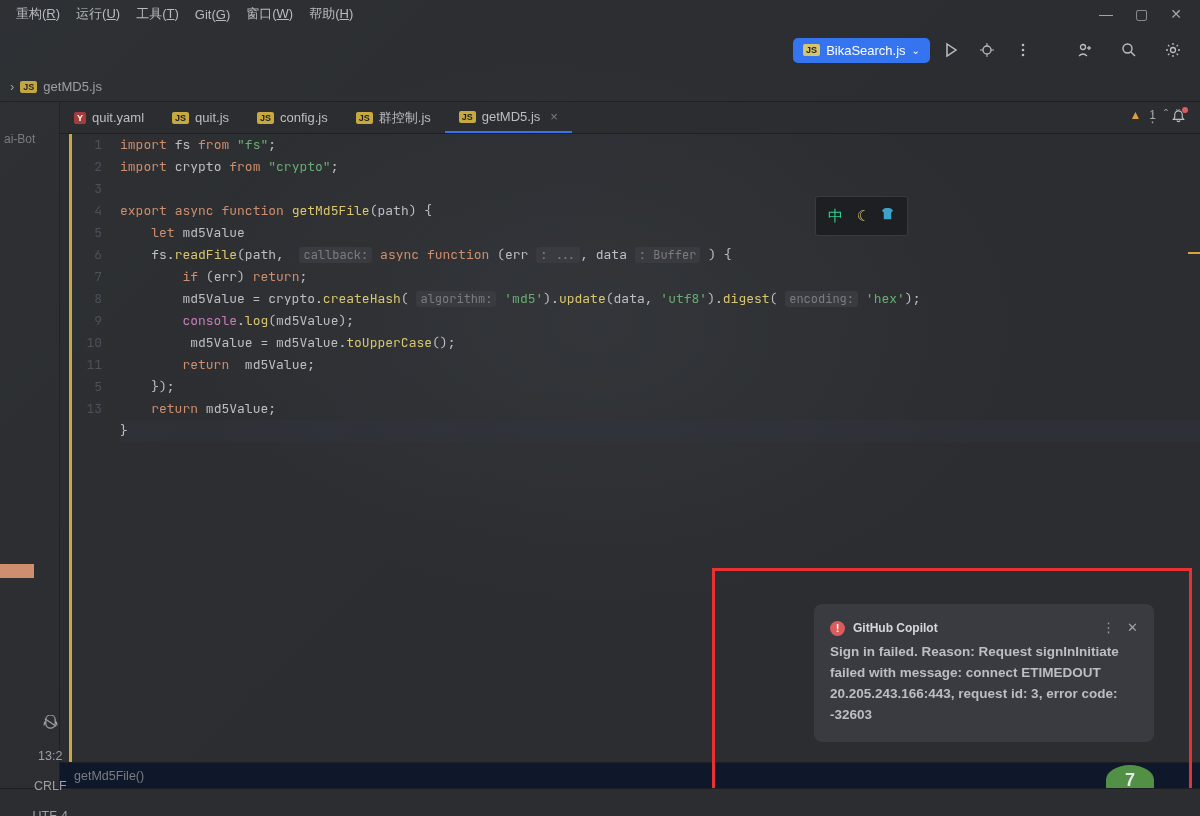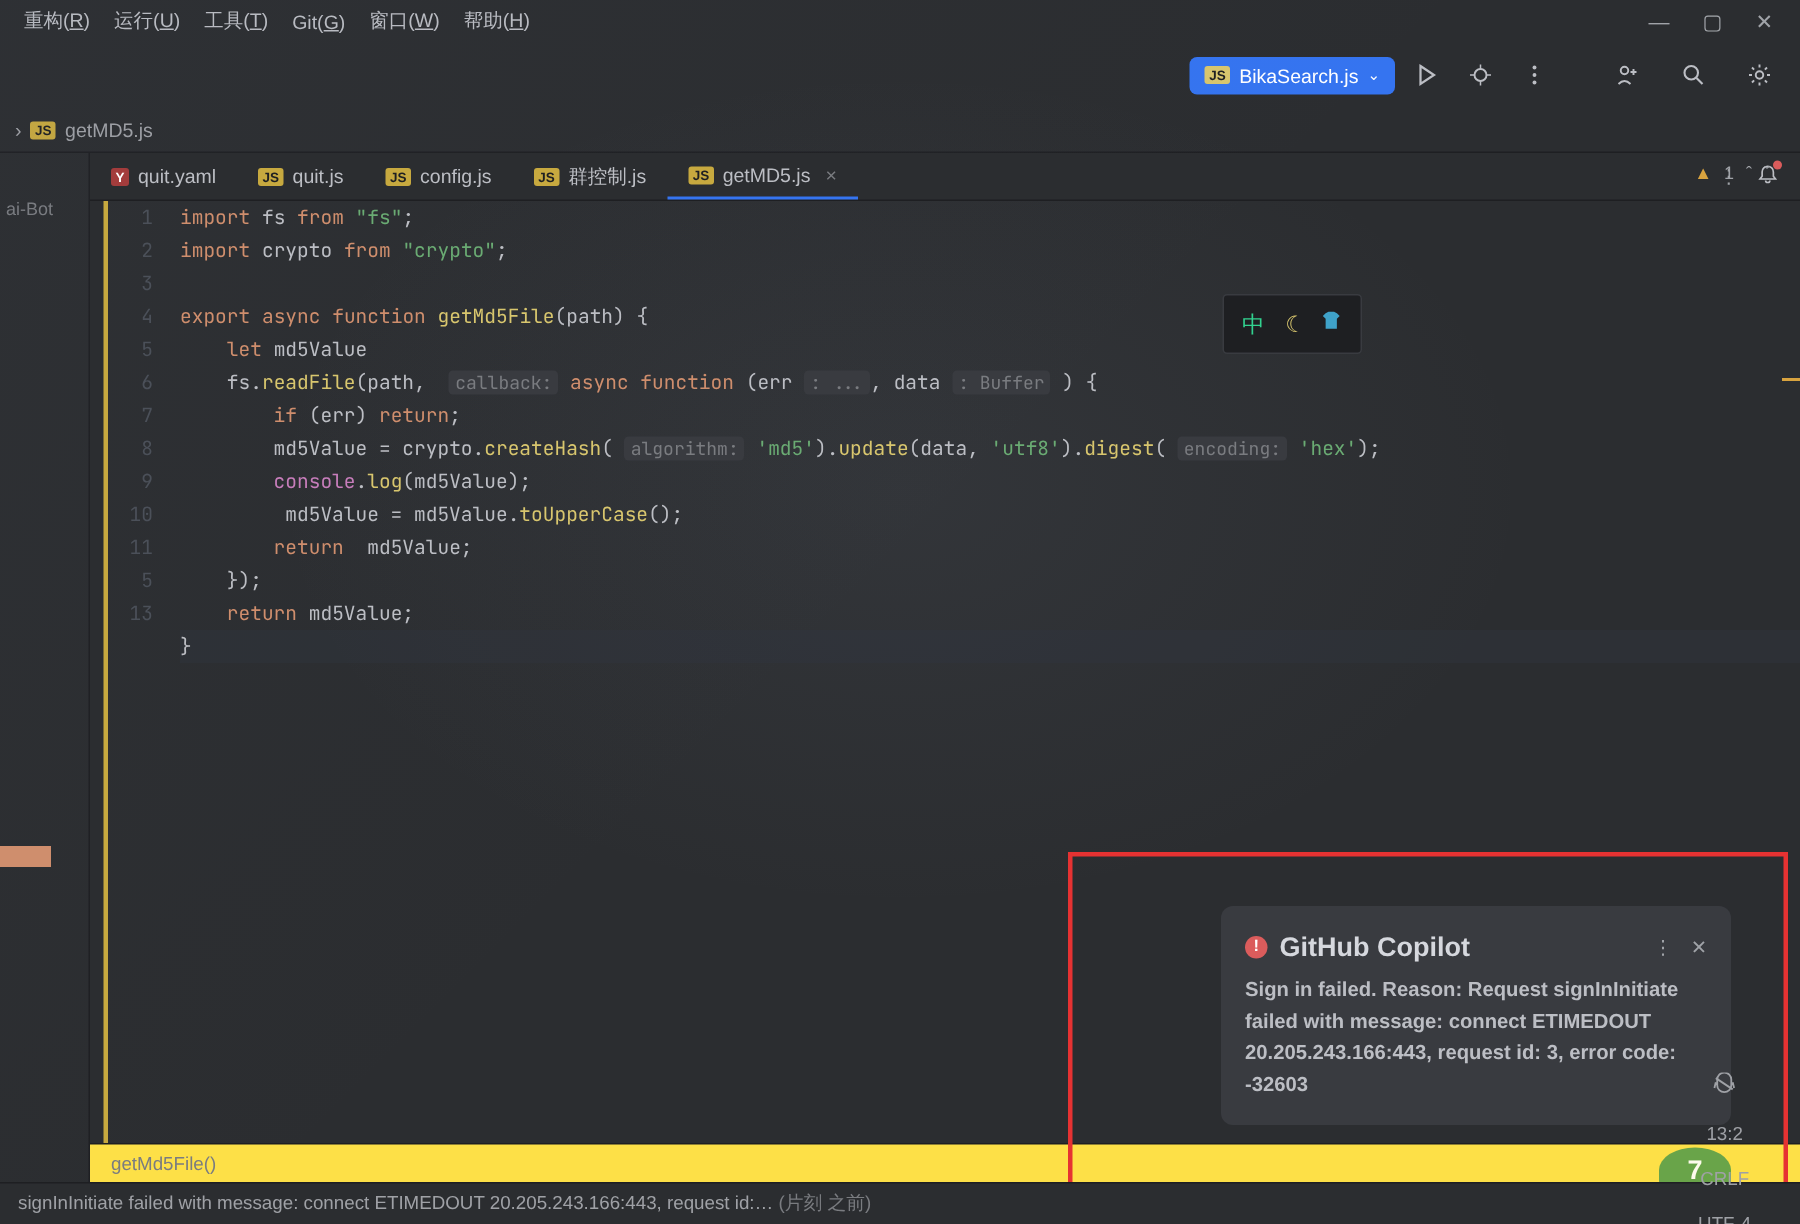--- a/index.html
+++ b/index.html
@@ -177,21 +177,21 @@
   padding: 14px 16px 16px;
   color: #bcbec4;
   line-height: 1.55;
 }
 .notif .hdr { display: flex; align-items: center; gap: 8px; margin-bottom: 4px; }
 .notif .err-ico {
   width: 15px; height: 15px; border-radius: 50%;
   background: #db5c5c; color: #fff; font-size: 11px; font-weight: bold;
   display: inline-flex; align-items: center; justify-content: center;
 }
-.notif .title { font-weight: 600; color: #d6d8de; font-size: 18px; }
+.notif .title { font-weight: 600; color: #d6d8de; font-size: 12px; }
 .notif .ctrls { margin-left: auto; display: flex; gap: 12px; color: #a0a3a8; }
 .notif .body-t { font-size: 13.5px; font-weight: bold; }
 
 
 .wm {
   position: absolute; right: 46px; bottom: 6px;
   color: #a0a3a8; font-size: 11px;
   display: flex; flex-direction: column; align-items: center;
   opacity: 0.9;
 }
@@ -206,21 +206,21 @@
   content: ""; position: absolute; bottom: -4px; width: 6px; height: 9px;
   background: #d8c66e; border-radius: 2px;
 }
 .wm .logo::before { left: 8px; }
 .wm .logo::after { right: 8px; }
 
 
 .fn-crumb {
   height: 26px; display: flex; align-items: center; padding: 0 14px;
   color: #7a7c80; font-size: 12.5px;
-  background: #fde047;
+  background: #0f172a;
   border-top: 1px solid #1e1f22;
 }
 
 
 .status {
   position: absolute; bottom: 0; left: 0; right: 0;
   height: 28px; display: flex; align-items: center;
   padding: 0 12px; gap: 14px;
   background: #2b2d30; color: #9fa1a6;
   font-size: 12.5px;
@@ -417,24 +417,20 @@
 </div>
 
 <div class="wm">
   <div class="logo">
       <span>7</span>
     </div>
   <div>号游戏网</div>
 </div>
 
 <div class="status">
-  <div class="msg">
-    <span>signInInitiate failed with message: connect ETIMEDOUT 20.205.243.166:443, request id:…</span>
-    <span class="ago">(片刻 之前)</span>
-  </div>
   <div class="r">
     <span>
       <svg viewBox="0 0 16 16">
           <path d="M3 5a5 5 0 0 1 10 0v4a5 5 0 0 1-10 0z M2 7l-1 4 M14 7l1 4" fill="none" stroke="#9fa1a6" stroke-width="1.3"></path>
           <line x1="2" y1="4" x2="14" y2="12" stroke="#9fa1a6" stroke-width="1.3"></line>
         </svg>
     </span>
     <span>13:2</span>
     <span>CRLF</span>
     <span>UTF-4</span>

